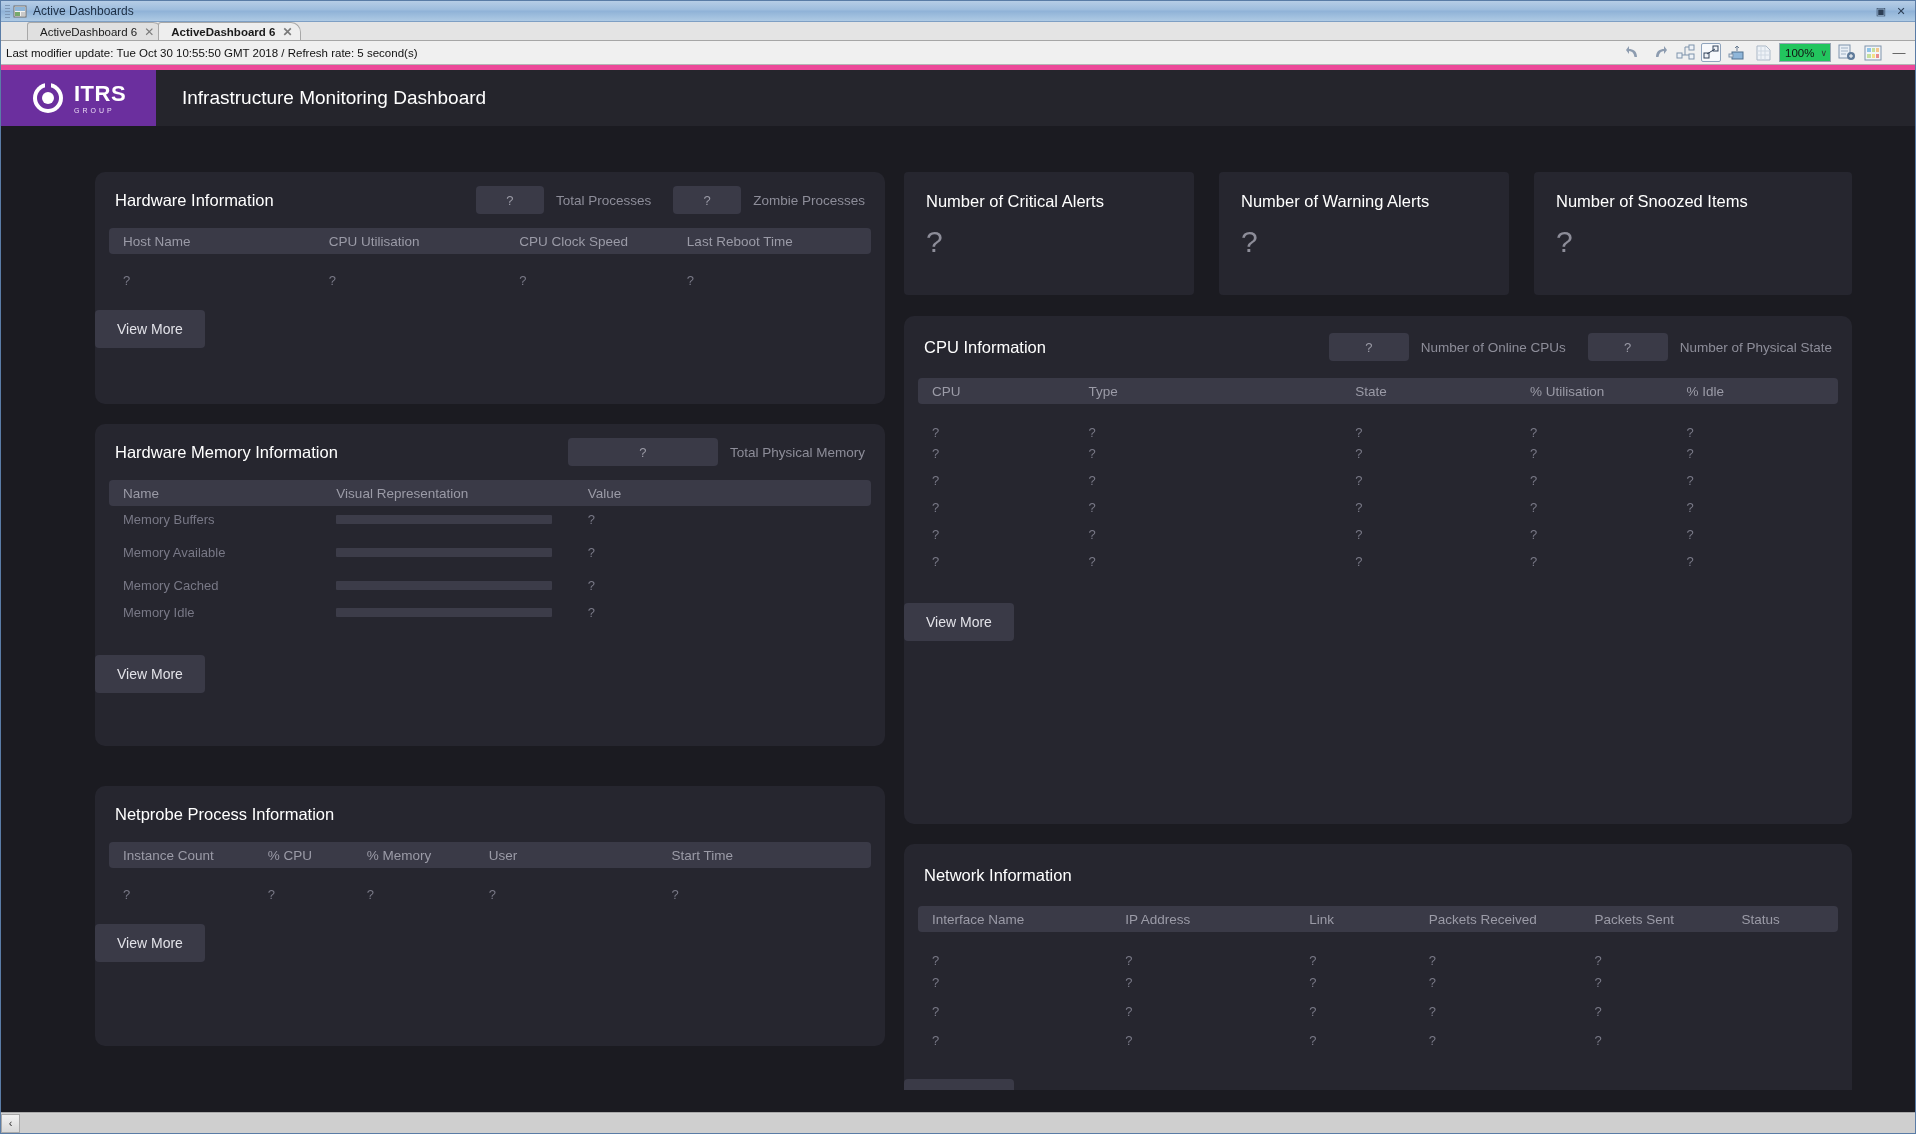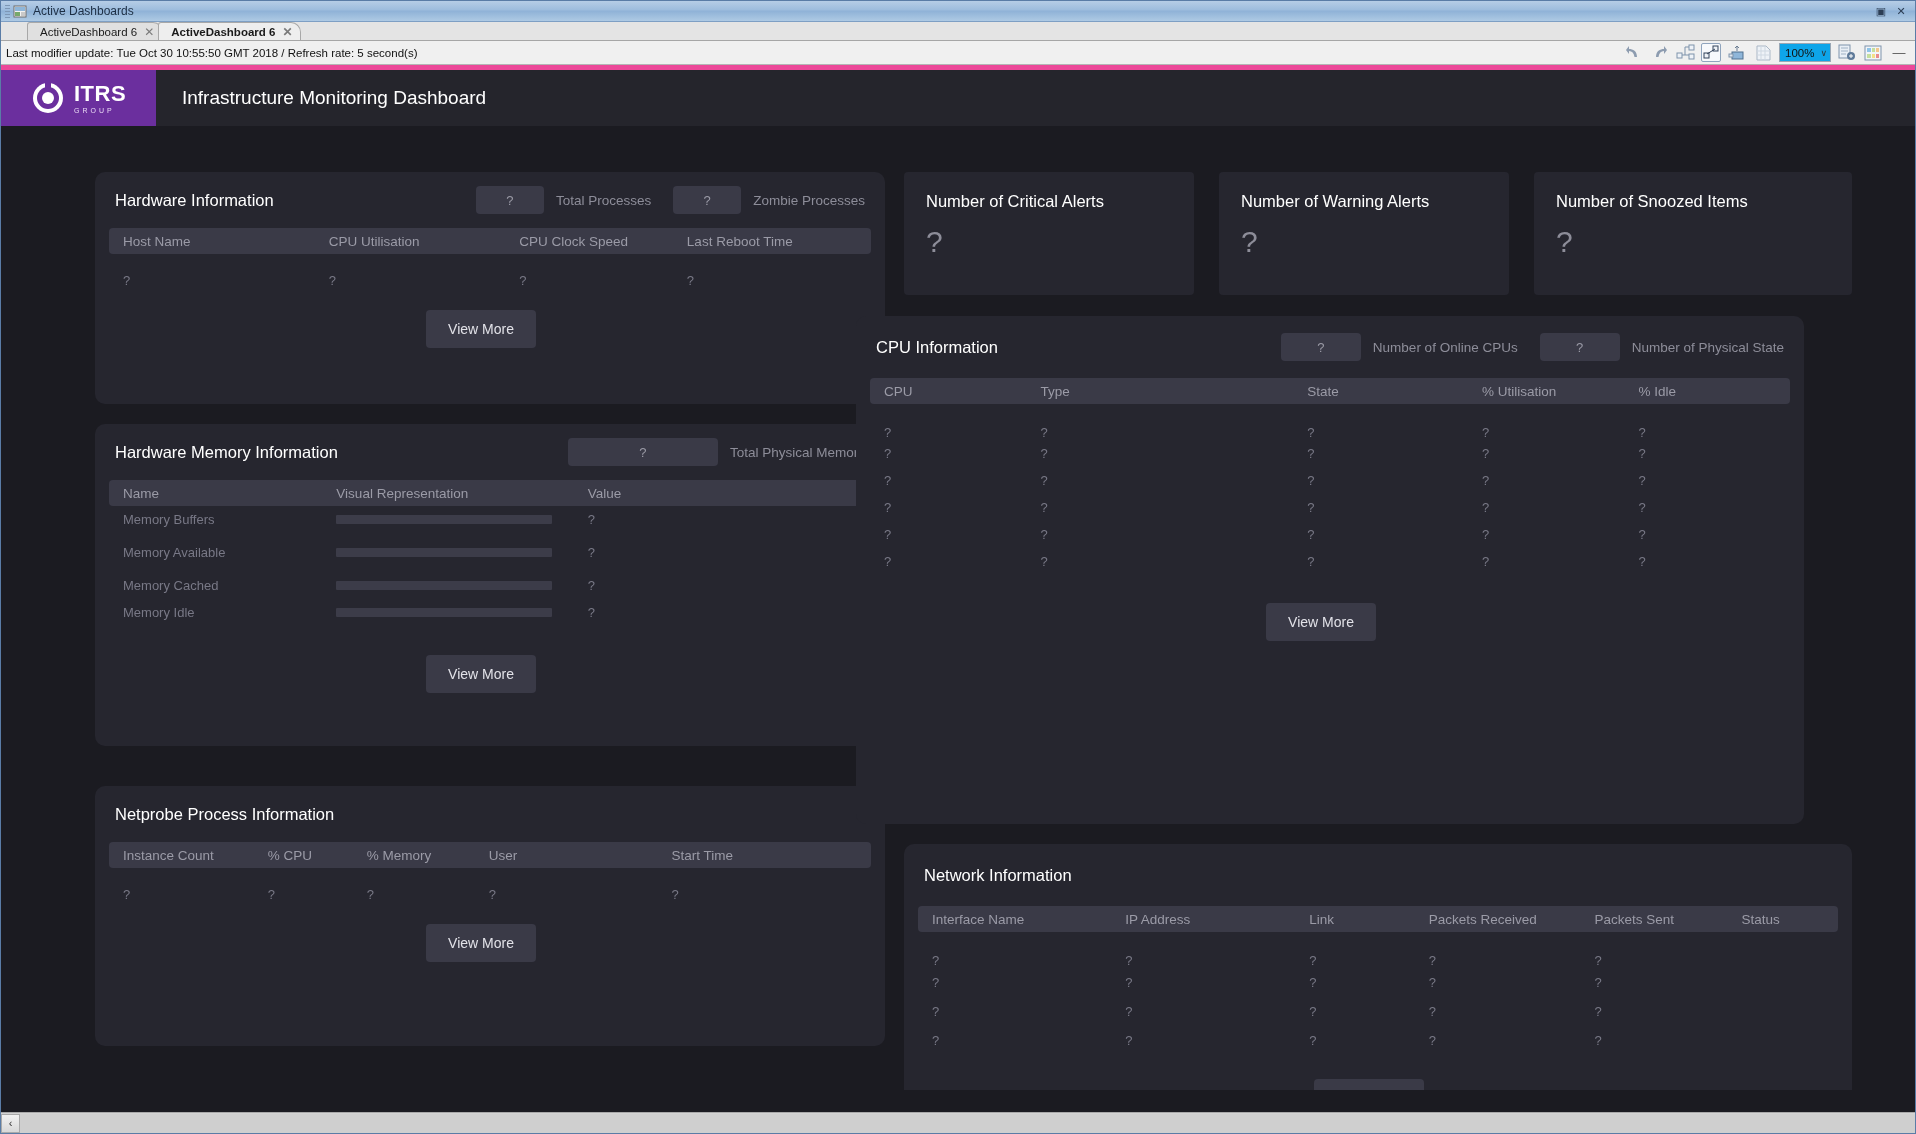--- a/index.html
+++ b/index.html
@@ -60,21 +60,21 @@
     display: flex; align-items: center;
     padding: 0 6px 0 5px;
     flex: 0 0 auto;
   }
   #statusline { font-size: 11.5px; color: #111; }
   #toolbar { margin-left: auto; display: flex; align-items: center; gap: 6px; }
   .tool { width: 20px; height: 19px; display: flex; align-items: center; justify-content: center;
           color: #6b7d93; }
   .tool.boxed { border: 1px solid #8fa4bd; background: #f7f9fc; border-radius: 2px; }
   .zoombox {
-    height: 19px; min-width: 52px; background: #0ea5e9; border: 1px solid #9aa7b5;
+    height: 19px; min-width: 52px; background: #22c55e; border: 1px solid #9aa7b5;
     font-size: 11.5px; color: #111; display: flex; align-items: center;
     justify-content: space-between; padding: 0 3px 0 5px; gap: 2px;
   }
   .zoombox .cv { font-size: 9px; color: #333; }
   .minus { width: 20px; text-align: center; color: #555; font-size: 13px; }
 
   
   #canvas {
     flex: 1 1 auto; position: relative;
     background: #1b1b21;
@@ -127,21 +127,21 @@
   }
   table.grid-table thead th:first-child { border-radius: 4px 0 0 4px; }
   table.grid-table thead th:last-child { border-radius: 0 4px 4px 0; }
   table.grid-table tbody td {
     color: #787886; font-size: 13px; padding: 0 0 0 14px; height: 27px;
   }
   .table-wrap { padding: 0 14px; }
 
   .bar-track { height: 9px; background: #3c3c49; border-radius: 1px; }
 
-  .viewmore-row { display: flex; justify-content: center; padding: 0 18px 18px 0; }
+  .viewmore-row { display: flex; justify-content: flex-start; padding: 0 18px 18px 0; }
   .viewmore {
     background: #3a3a47; color: #e2e2e8; font-size: 14px;
     border: none; border-radius: 4px;
     padding: 11px 22px; cursor: pointer;
     font-family: "Liberation Sans", sans-serif;
   }
 
   
   .kpi { position: absolute; background: #26262f; border-radius: 4px; padding: 20px 22px; }
   .kpi-title { color: #fff; font-size: 16.5px; }
@@ -414,21 +414,21 @@
       </div>
       <div class="kpi" style="left:1218px; top:46px; width:290px; height:123px;">
         <div class="kpi-title">Number of Warning Alerts</div>
         <div class="kpi-value">?</div>
       </div>
       <div class="kpi" style="left:1533px; top:46px; width:318px; height:123px;">
         <div class="kpi-title">Number of Snoozed Items</div>
         <div class="kpi-value">?</div>
       </div>
 
-      <div class="panel" style="left:855px; top:190px; width:948px; height:508px;">
+      <div class="panel" style="left:903px; top:190px; width:948px; height:508px;">
         <div class="panel-head" style="height:62px;">
           <div class="panel-title">CPU Information</div>
           <div class="metric" style="margin-left:auto;">
             <div class="metric-chip" style="min-width:80px;">?</div>
             <div class="metric-label">Number of Online CPUs</div>
           </div>
           <div class="metric">
             <div class="metric-chip" style="min-width:80px;">?</div>
             <div class="metric-label">Number of Physical State</div>
           </div>

